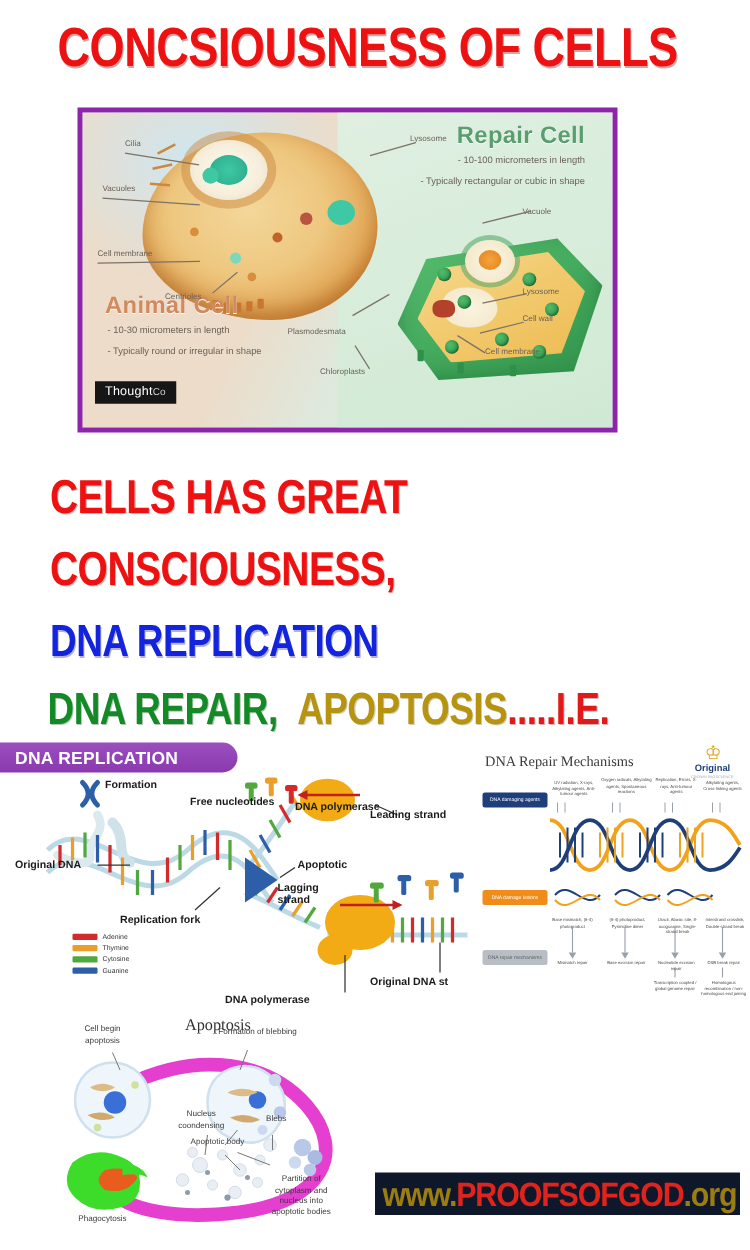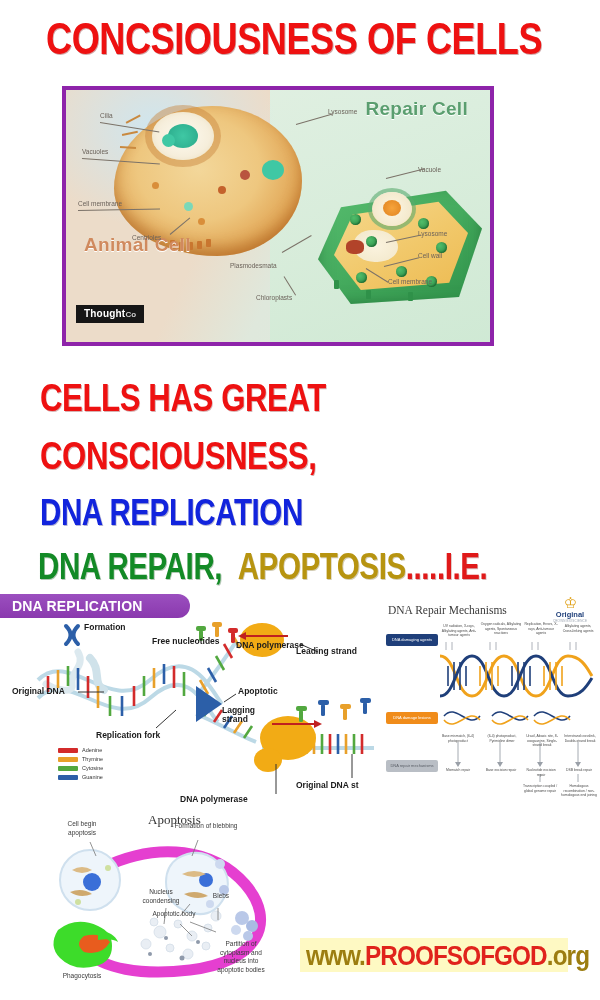--- a/index.html
+++ b/index.html
@@ -93,21 +93,21 @@
     background:radial-gradient(circle,#f6a43c 0%,#e08320 100%);}
   .chloro{position:absolute;width:11px;height:11px;border-radius:50%;
     background:radial-gradient(circle at 35% 35%,#4fbd6a 0%,#2e8c46 100%);
     box-shadow:inset -1px -1px 2px rgba(0,60,20,.5);}
   .vac{position:absolute;left:288px;top:140px;width:44px;height:32px;border-radius:44% 56% 50% 50%;
     background:radial-gradient(ellipse,#fbf3df 0%,#f2e7c9 100%);}
   .plasmo{position:absolute;width:5px;height:9px;background:#2f9149;border-radius:1px;}
 
   .thoughtco{
     position:absolute;left:10px;top:215px;background:#161616;color:#fff;
-    font-size:10px;font-weight:bold;padding:3px 8px 4px 8px;letter-spacing:.2px;
+    font-size:10px;font-weight:normal;padding:3px 8px 4px 8px;letter-spacing:.2px;
   }
   .thoughtco .co{color:#cfcfcf;font-size:8px;}
 
   
   #line1{position:absolute;left:40px;top:378px;font-size:38px;line-height:40px;color:#ee1111;text-shadow:1px 1px 0 rgba(120,0,0,.3);}
   #line2{position:absolute;left:40px;top:436px;font-size:38px;line-height:40px;color:#ee1111;text-shadow:1px 1px 0 rgba(120,0,0,.3);}
   #line3{position:absolute;left:40px;top:494px;font-size:36px;line-height:38px;color:#1224dd;text-shadow:1px 1px 0 rgba(0,0,110,.3);}
   #line4{position:absolute;left:38px;top:548px;font-size:36px;line-height:38px;}
   #line4 .g{color:#138a26;text-shadow:1px 1px 0 rgba(0,70,10,.3);}
   #line4 .y{color:#b79410;text-shadow:1px 1px 0 rgba(110,85,0,.3);}
@@ -142,22 +142,22 @@
   .chip.gray{background:#b9bec5;color:#5b6068;}
   .rx{position:absolute;font-size:3.4px;color:#4a4a4a;text-align:center;line-height:4.6px;}
 
   
   .apop{position:absolute;left:40px;top:812px;width:300px;height:188px;}
   .apop-title{position:absolute;left:108px;top:0px;font-size:13px;color:#333;font-family:"Liberation Serif",serif;}
   .al{position:absolute;font-size:6.5px;color:#3a3a3a;line-height:8.5px;text-align:center;}
 
   
   .sitebanner{
-    position:absolute;left:300px;top:938px;width:268px;height:34px;
-    background:#fef9c3;
+    position:absolute;left:300px;top:938px;width:292px;height:34px;
+    background:#0f172a;
     text-align:right;
   }
   .sitebanner .txt{
     position:absolute;left:6px;top:3px;white-space:nowrap;
     font-family:"Liberation Sans Narrow","Liberation Sans",sans-serif;
     font-weight:bold;font-size:27px;letter-spacing:-1px;
     transform:scaleX(0.9);transform-origin:left center;
   }
   .sitebanner .w{color:#9c7d10;}
   .sitebanner .m{color:#e0231c;}
@@ -204,21 +204,29 @@
     <div class="chloro" style="left:370px;top:152px;"></div>
     <div class="chloro" style="left:330px;top:176px;"></div>
     <div class="chloro" style="left:290px;top:182px;"></div>
     <div class="chloro" style="left:360px;top:186px;"></div>
     <div class="plasmo" style="left:268px;top:190px;"></div>
     <div class="plasmo" style="left:300px;top:200px;"></div>
     <div class="plasmo" style="left:342px;top:202px;"></div>
     <div class="a-dot" style="left:280px;top:150px;width:18px;height:14px;background:#b2432a;border-radius:40%;"></div>
 
     <div class="ttl-plant">Repair Cell</div>
+    <div class="bullets bul-plant">
+      <div>- 10-100 micrometers in length</div>
+      <div>- Typically rectangular or cubic in shape</div>
+    </div>
     <div class="ttl-animal">Animal Cell</div>
+    <div class="bullets bul-animal">
+      <div>- 10-30 micrometers in length</div>
+      <div>- Typically round or irregular in shape</div>
+    </div>
 
     <div class="lbl" style="left:34px;top:22px;">Cilia</div>
     <div class="lead" style="left:34px;top:32px;width:60px;transform:rotate(9deg);"></div>
     <div class="lbl" style="left:16px;top:58px;">Vacuoles</div>
     <div class="lead" style="left:16px;top:68px;width:78px;transform:rotate(4deg);"></div>
     <div class="lbl" style="left:12px;top:110px;">Cell membrane</div>
     <div class="lead" style="left:12px;top:120px;width:82px;transform:rotate(-1deg);"></div>
     <div class="lbl" style="left:66px;top:144px;">Centrioles</div>
     <div class="lead" style="left:104px;top:144px;width:26px;transform:rotate(-40deg);"></div>
 

